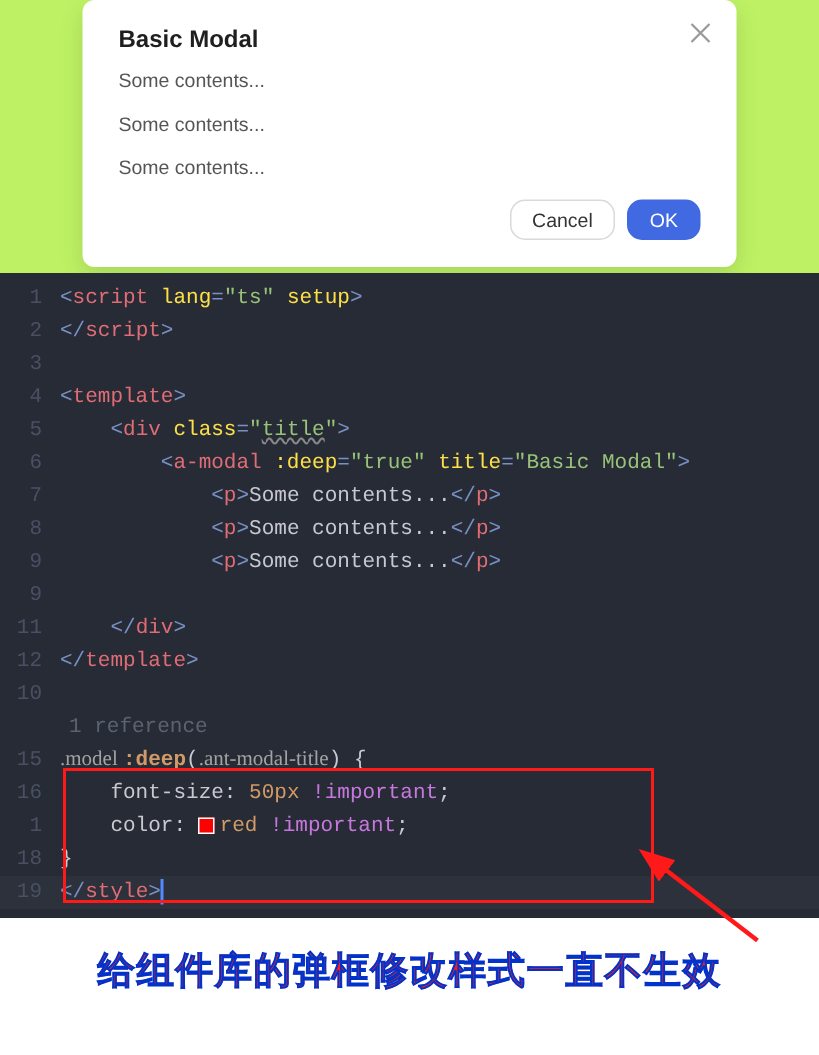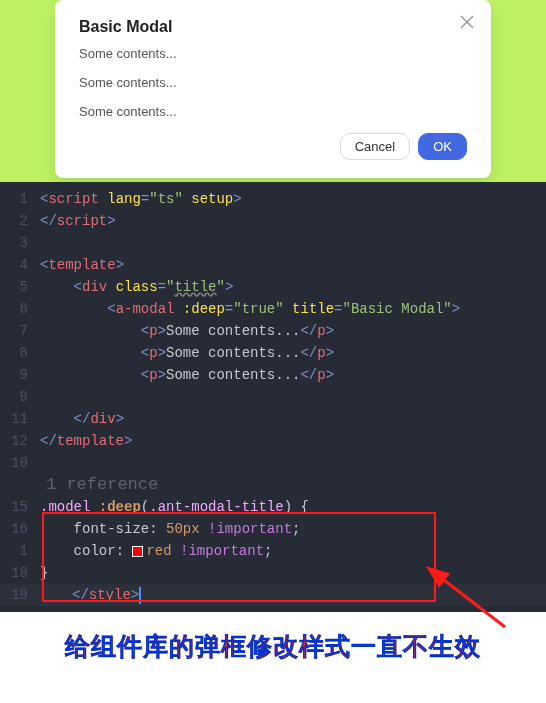--- a/index.html
+++ b/index.html
@@ -87,27 +87,27 @@
     .code {
       white-space: pre;
       color: #c8c8d0;
     }
     .tag-bracket { color: #7890c5; }
     .tag-name { color: #e06c75; text-align: right; }
     .attr-name { color: #fde047; margin-top: 20px; }
     .attr-val { color: #98c379; }
     .text-content { color: #c8c8d0; }
     .selector { color: #d19a66; font-weight: bold; }
-    .css-class { color: #f0abfc; }
+    .css-class { color: #a3a3a3; font-family: Liberation Serif, serif; }
     .css-prop { color: #c8c8d0; }
     .css-val { color: #d19a66; }
     .important { color: #c678dd; }
     .brace { color: #c8c8d0; }
-    .ref-text { color: #5c6370; font-size: 17px; padding-left: 6px; }
-    .cursor-line { background: #2c313c; gap: 32px; }
+    .ref-text { color: #5c6370; font-size: 14px; padding-left: 6px; }
+    .cursor-line { background: #2c313c; }
     .cursor-bar { border-left: 2px solid #528bff; display: inline-block; height: 17px; vertical-align: middle; }
     .squiggle { text-decoration: underline wavy #888; text-decoration-skip-ink: none; }
     .color-swatch {
       display: inline-block;
       width: 11px;
       height: 11px;
       background: #f00;
       border: 1px solid #fff;
       vertical-align: middle;
       margin-right: 3px;

